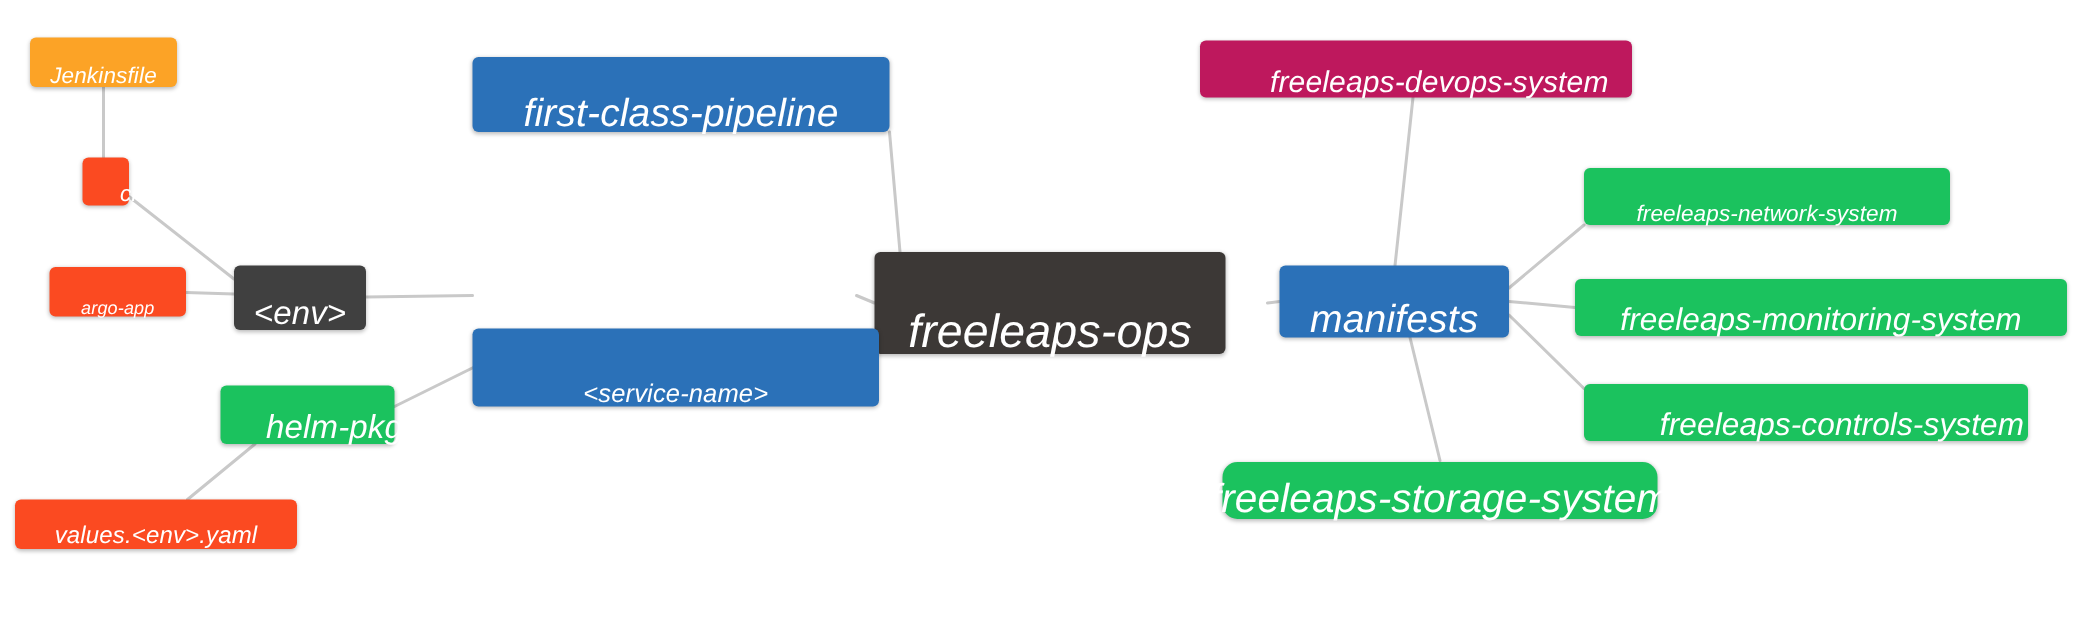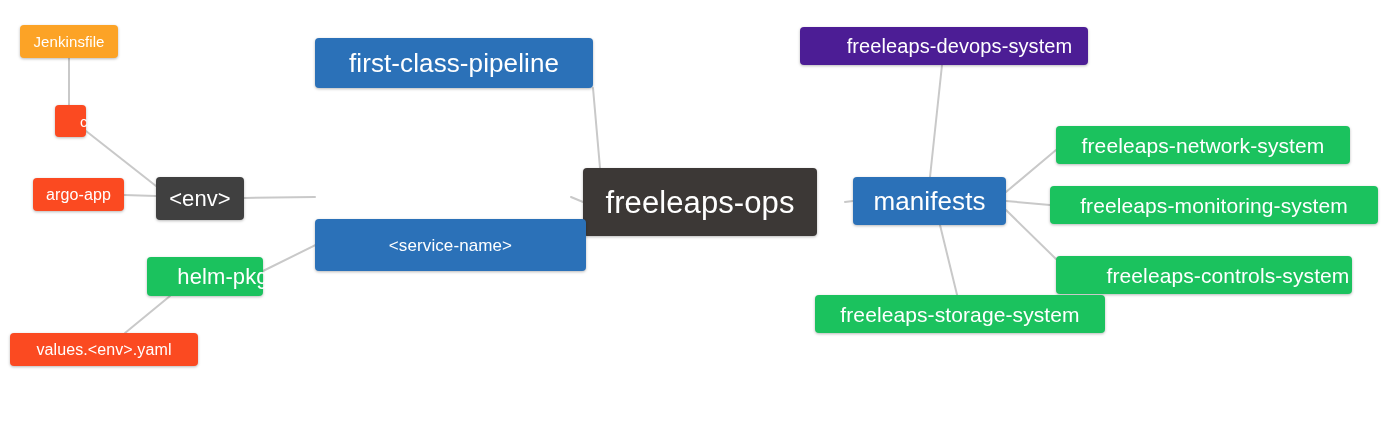--- a/index.html
+++ b/index.html
@@ -24,28 +24,29 @@
     left: 0;
     top: 0;
     width: 1390px;
     height: 421px;
     pointer-events: none;
   }
   .node {
     position: absolute;
     box-sizing: border-box;
     display: flex;
-    align-items: center;
+    align-items: flex-end;
     justify-content: center;
     color: #ffffff;
     border-radius: 4px;
     white-space: nowrap;
     box-shadow: 0 1px 3px rgba(0,0,0,0.28);
     letter-spacing: 0.1px;
     line-height: 1;
+    font-style: italic;
   }
   .node-label {
     display: block;
     white-space: nowrap;
   }
 </style>
 </head>
 <body>
 
 <div id="mindmap-canvas">
@@ -83,35 +84,35 @@
       </div>
       <div class="node" style="left: 147px; top: 257px; width: 116px; height: 39px; background: rgb(27, 194, 94); font-size: 22px; padding-left: 36px;">
         <span class="node-label">helm-pkg</span>
       </div>
       <div class="node" style="left: 20px; top: 25px; width: 98px; height: 33px; background: rgb(252, 163, 38); font-size: 15px;">
         <span class="node-label">Jenkinsfile</span>
       </div>
       <div class="node" style="left: 55px; top: 105px; width: 31px; height: 32px; background: rgb(251, 74, 33); font-size: 15px; padding-left: 30px;">
         <span class="node-label">ci</span>
       </div>
-      <div class="node" style="left: 33px; top: 178px; width: 91px; height: 33px; background: rgb(251, 74, 33); font-size: 16px;">
+      <div class="node" style="left: 33px; top: 178px; width: 91px; height: 33px; background: rgb(251, 74, 33); font-size: 12px;">
         <span class="node-label">argo-app</span>
       </div>
       <div class="node" style="left: 10px; top: 333px; width: 188px; height: 33px; background: rgb(251, 74, 33); font-size: 16px;">
         <span class="node-label">values.&lt;env&gt;.yaml</span>
       </div>
-      <div class="node" style="left: 800px; top: 27px; width: 288px; height: 38px; background: #4c1d95; font-size: 20px; padding-left: 31px;">
+      <div class="node" style="left: 800px; top: 27px; width: 288px; height: 38px; background: #be185d; font-size: 20px; padding-left: 31px;">
         <span class="node-label">freeleaps-devops-system</span>
       </div>
-      <div class="node" style="left: 1056px; top: 126px; width: 294px; height: 38px; background: rgb(27, 194, 94); font-size: 21px;">
+      <div class="node" style="left: 1056px; top: 112px; width: 244px; height: 38px; background: rgb(27, 194, 94); font-size: 15px;">
         <span class="node-label">freeleaps-network-system</span>
       </div>
       <div class="node" style="left: 1050px; top: 186px; width: 328px; height: 38px; background: rgb(27, 194, 94); font-size: 21px;">
         <span class="node-label">freeleaps-monitoring-system</span>
       </div>
       <div class="node" style="left: 1056px; top: 256px; width: 296px; height: 38px; background: rgb(27, 194, 94); font-size: 21px; padding-left: 48px;">
         <span class="node-label">freeleaps-controls-system</span>
       </div>
-      <div class="node" style="left: 815px; top: 295px; width: 290px; height: 38px; background: rgb(27, 194, 94); font-size: 21px;">
+      <div class="node" style="left: 815px; top: 308px; width: 290px; height: 38px; background: rgb(27, 194, 94); font-size: 27px; border-radius: 10px;">
         <span class="node-label">freeleaps-storage-system</span>
       </div>
     </div>
 </div>
 
 </body></html>

